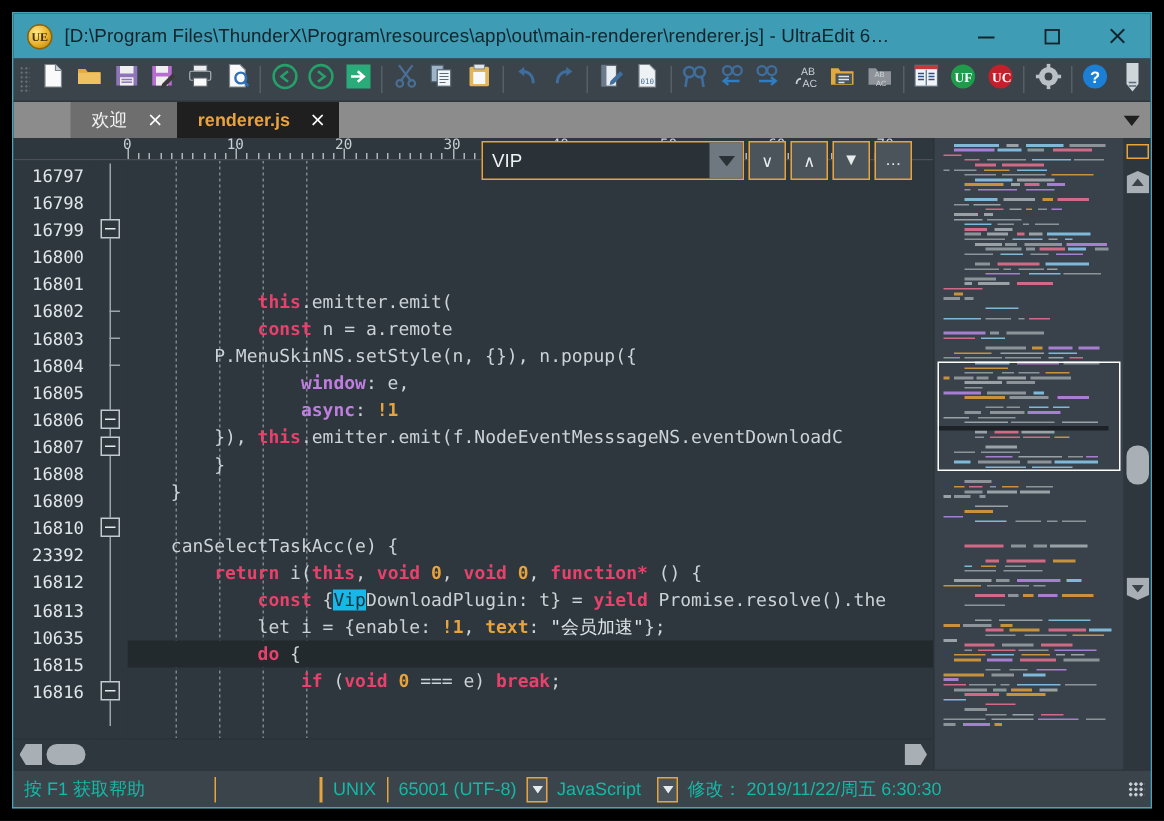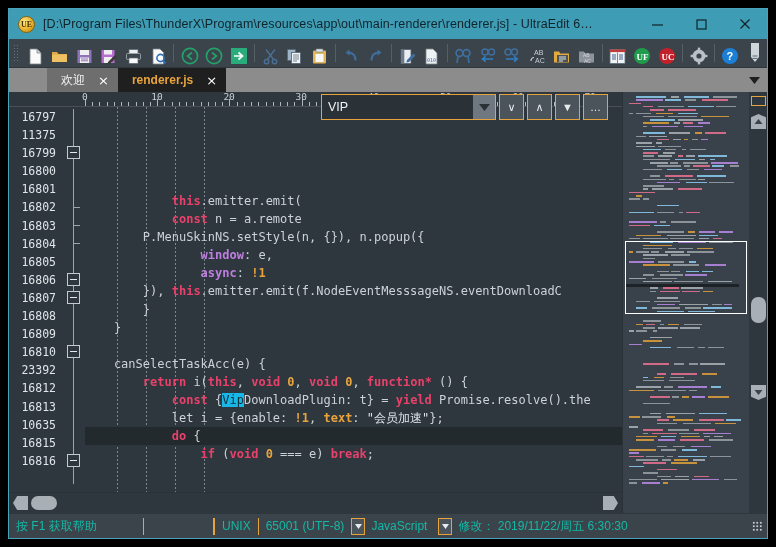--- a/index.html
+++ b/index.html
@@ -29,21 +29,21 @@
   .menubar{height:26px;flex:0 0 26px;background:#3b444a;display:flex;
            align-items:center;border-bottom:1px solid #323a40;}
   .grip{width:7px;height:18px;margin:0 3px 0 4px;
         background-image:radial-gradient(#6f7b82 38%,transparent 40%);
         background-size:3px 3px;opacity:.85;}
   .menu-item{padding:3px 8px;font-size:12.5px;color:#e9edf0;white-space:nowrap;}
 
   
   .toolbar{height:28px;flex:0 0 28px;background:#3b444a;display:flex;
            align-items:center;border-bottom:1px solid #2f373c;}
-  .tbi{width:23px;height:23px;display:flex;align-items:flex-end;
+  .tbi{width:23px;height:23px;display:flex;align-items:flex-start;
        justify-content:center;margin:0 1px;}
   .tbi svg{display:block;}
   .tsep{width:1px;height:18px;background:#555f66;margin:0 3px;}
 
   
   .tabbar{height:24px;flex:0 0 24px;background:#8c8c8c;display:flex;
           align-items:stretch;position:relative;}
   .tab{display:flex;align-items:center;padding:0 9px 0 14px;font-size:12px;
        cursor:default;}
   .tab.inactive{background:#6e6e6e;color:#f2f2f2;}
@@ -508,21 +508,21 @@
           <div class="rnum" style="left: 286.6px;">30</div>
           <div class="rnum" style="left: 358.8px;">40</div>
           <div class="rnum" style="left: 431px;">50</div>
           <div class="rnum" style="left: 503.2px;">60</div>
           <div class="rnum" style="left: 575.4px;">70</div>
         </div>
 
       <div class="code-area">
         <div class="gutter" id="gutter">
             <div>16797</div>
-            <div>11375</div>
+            <div>16798</div>
             <div>16799</div>
             <div>16800</div>
             <div>16801</div>
             <div>16802</div>
             <div>16803</div>
             <div>16804</div>
             <div>16805</div>
             <div>16806</div>
             <div>16807</div>
             <div>16808</div>

